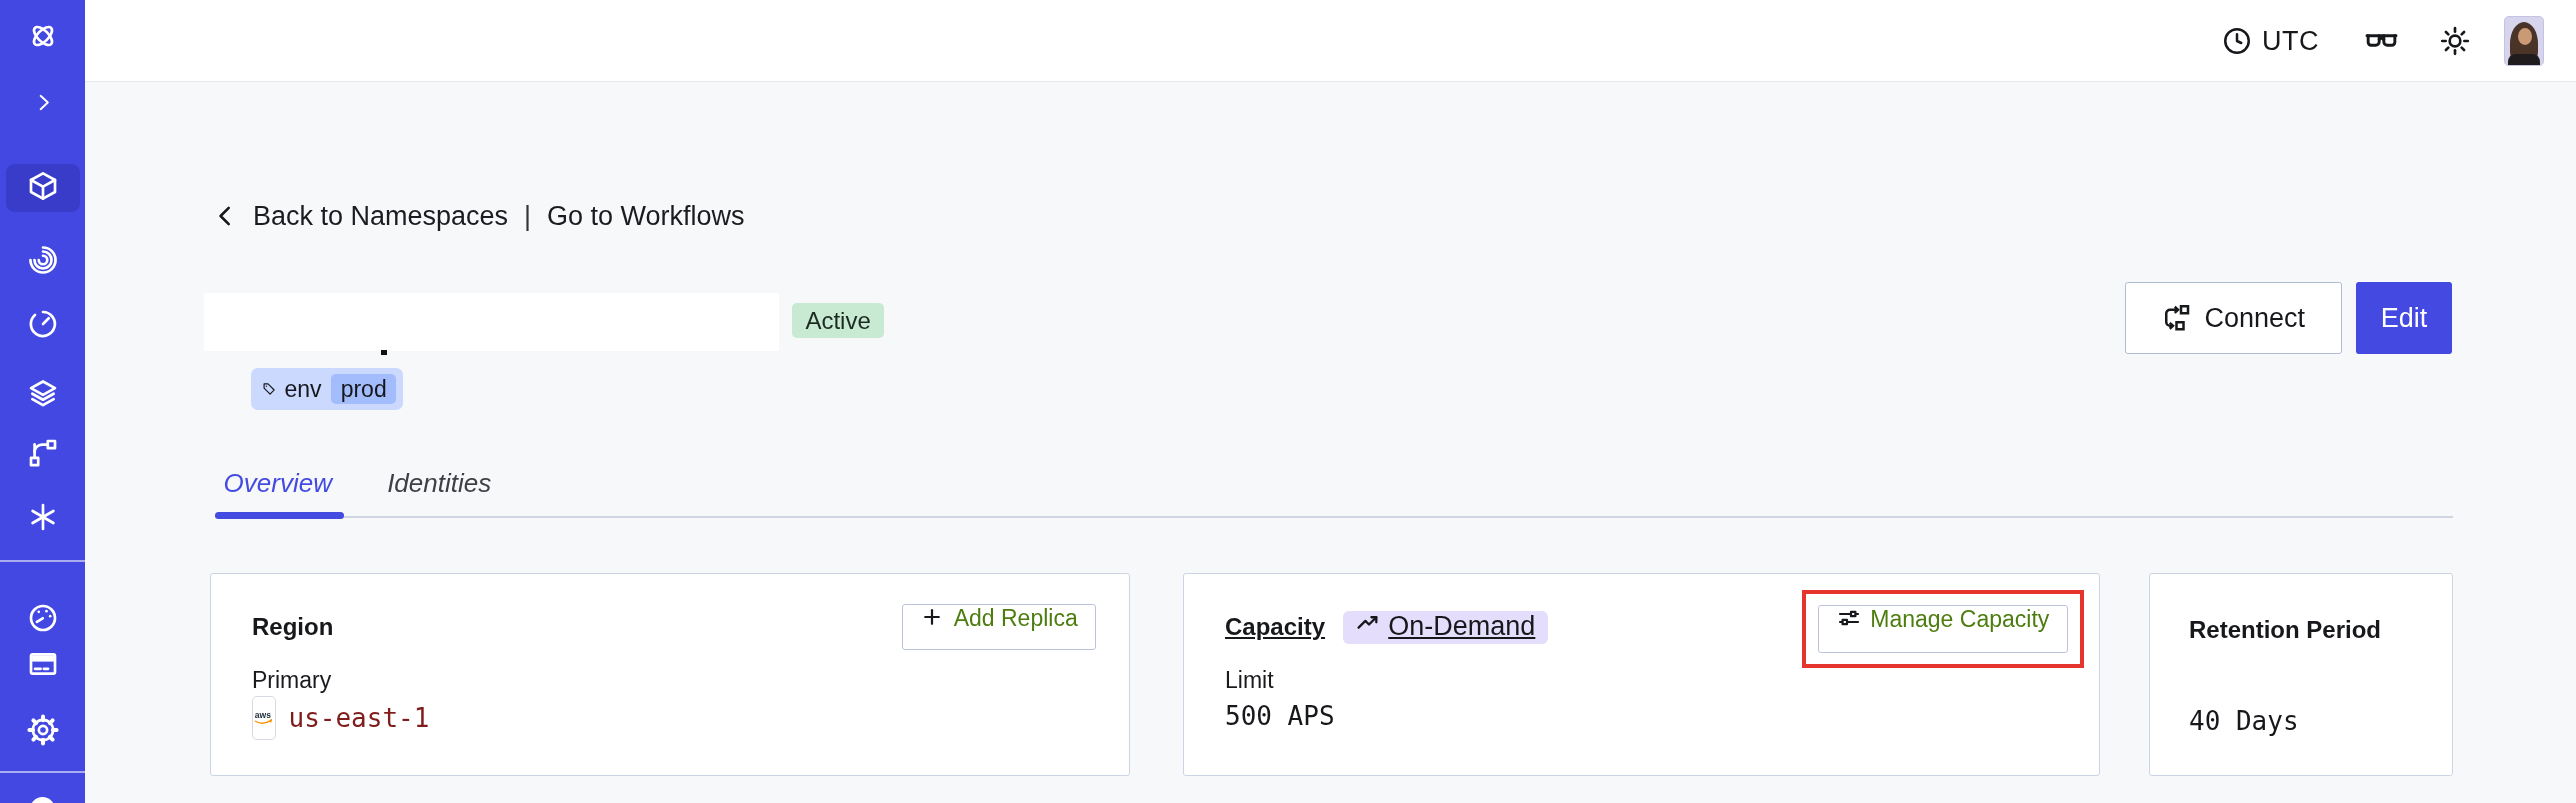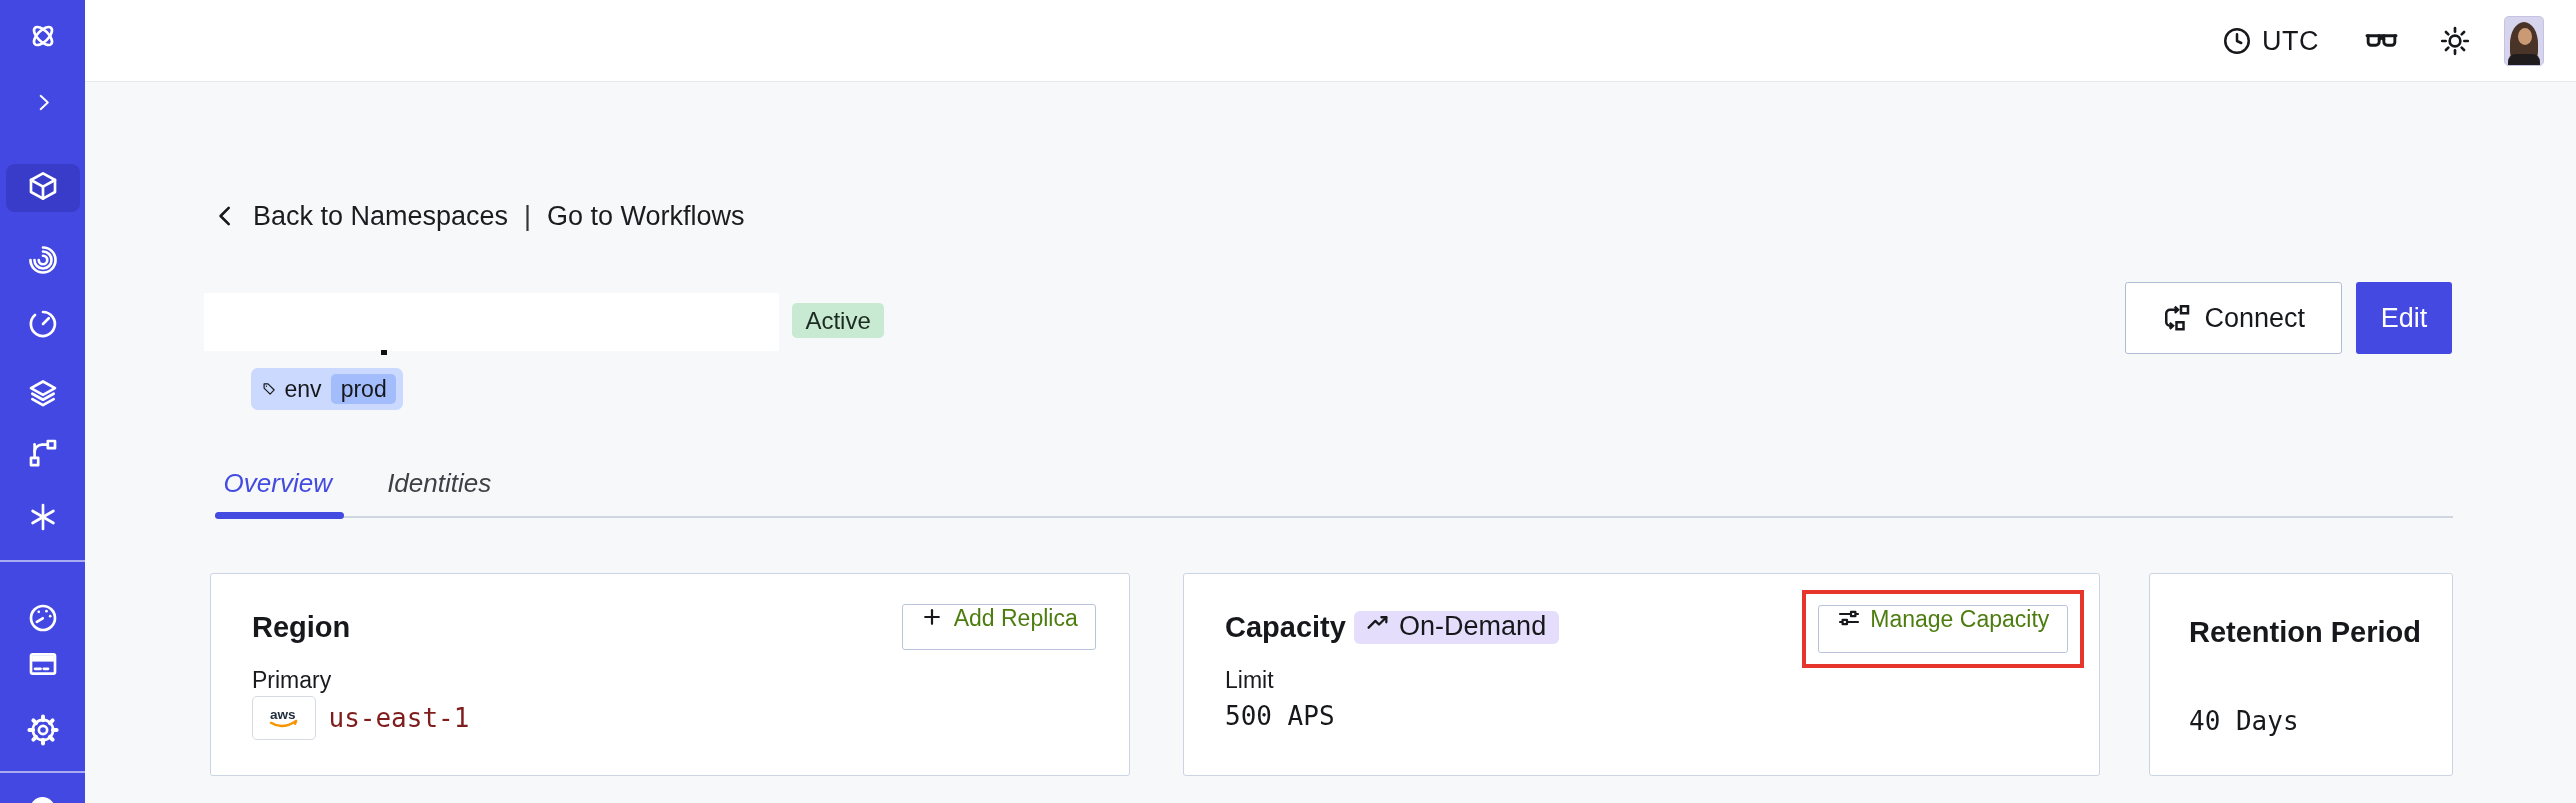--- a/index.html
+++ b/index.html
@@ -51,34 +51,34 @@
 
   
   .tabs { position:absolute; left:215px; top:464px; display:flex;font-style:italic; }
   .tab { font-size:26px; padding:3.8px 8.6px 25px 8.6px; cursor:pointer; color:#3E4046; }
   .tab.active { color:#444BE0; font-weight:500; }
   .tabs-line { position:absolute; left:215px; top:516px; width:2238px; height:1.9px; background:#CFD6E0; }
   .tab-underline { position:absolute; left:215px; top:512px; width:129px; height:6.7px; border-radius:3.8px; background:#444BE0; }
 
   
   .card { position:absolute; top:573px; height:203px; background:#fff; border:1.9px solid #CBD4E3; border-radius:2.9px; }
-  .card-title { font-size:29px; font-weight:600; color:#17181C; }
+  .card-title { font-size:24px; font-weight:600; color:#17181C; }
   .card-label { position:absolute; left:41px; top:93px; font-size:23px; color:#1A1B1F; }
   .card-value { position:absolute; left:41px; top:127px; font-size:26px; font-family:"DejaVu Sans Mono", monospace; color:#17181C; }
   .card-head { position:absolute; left:41px; right:33px; top:29px; height:48px; display:flex; align-items:center; justify-content:space-between; }
   .card-btn { height:46px; background:#fff; border:1.9px solid #B9C4DB; border-radius:2.9px; display:flex; align-items:flex-start; justify-content:center; gap:9.6px; font-size:23px; font-weight:500; color:#4d7c0f; padding:0 17.3px; cursor:pointer; }
   .card-btn svg { width:24px; height:24px; stroke:#17181C; fill:none; stroke-width:2.2; stroke-linecap:round; stroke-linejoin:round; }
 
   .card-region { left:210px; width:920px; }
   .provider-row { position:absolute; left:41px; top:122px; display:flex; align-items:center; gap:12.5px; }
-  .aws-chip { width:64px; height:44px; background:#fff; border:1px solid #D5DAE2; border-radius:4.8px; display:flex; align-items:center; justify-content:center; }
+  .aws-chip { width:24px; height:44px; background:#fff; border:1px solid #D5DAE2; border-radius:4.8px; display:flex; align-items:center; justify-content:center; }
   .region-value { font-size:26px; font-family:"DejaVu Sans Mono", monospace; color:#7f1d1d; }
 
   .card-capacity { left:1183px; width:917px; }
-  .head-left { display:flex; align-items:center; gap:8px; }
+  .head-left { display:flex; align-items:center; gap:18px;text-decoration:underline; }
   .mode-badge { height:33px; background:#E4DDFC; border-radius:5.8px; display:flex; align-items:flex-start; gap:7.7px; padding:0 12.5px; font-size:27px; color:#17181C; }
   .mode-badge svg { width:25px; height:25px; stroke:#17181C; fill:none; stroke-width:2.2; stroke-linecap:round; stroke-linejoin:round; }
   .annotation-box { position:absolute; left:618px; top:16.3px; width:282px; height:78px; border:4.8px solid #E5352C; display:flex; align-items:center; justify-content:center; }
   .annotation-box .card-btn { height:48px; }
 
   .card-retention { left:2149px; width:304px; }
   .card-retention .card-title { position:absolute; left:39px; top:42px; }
   .card-retention .card-value { top:132px; left:39px; }
 </style>
 </head>

